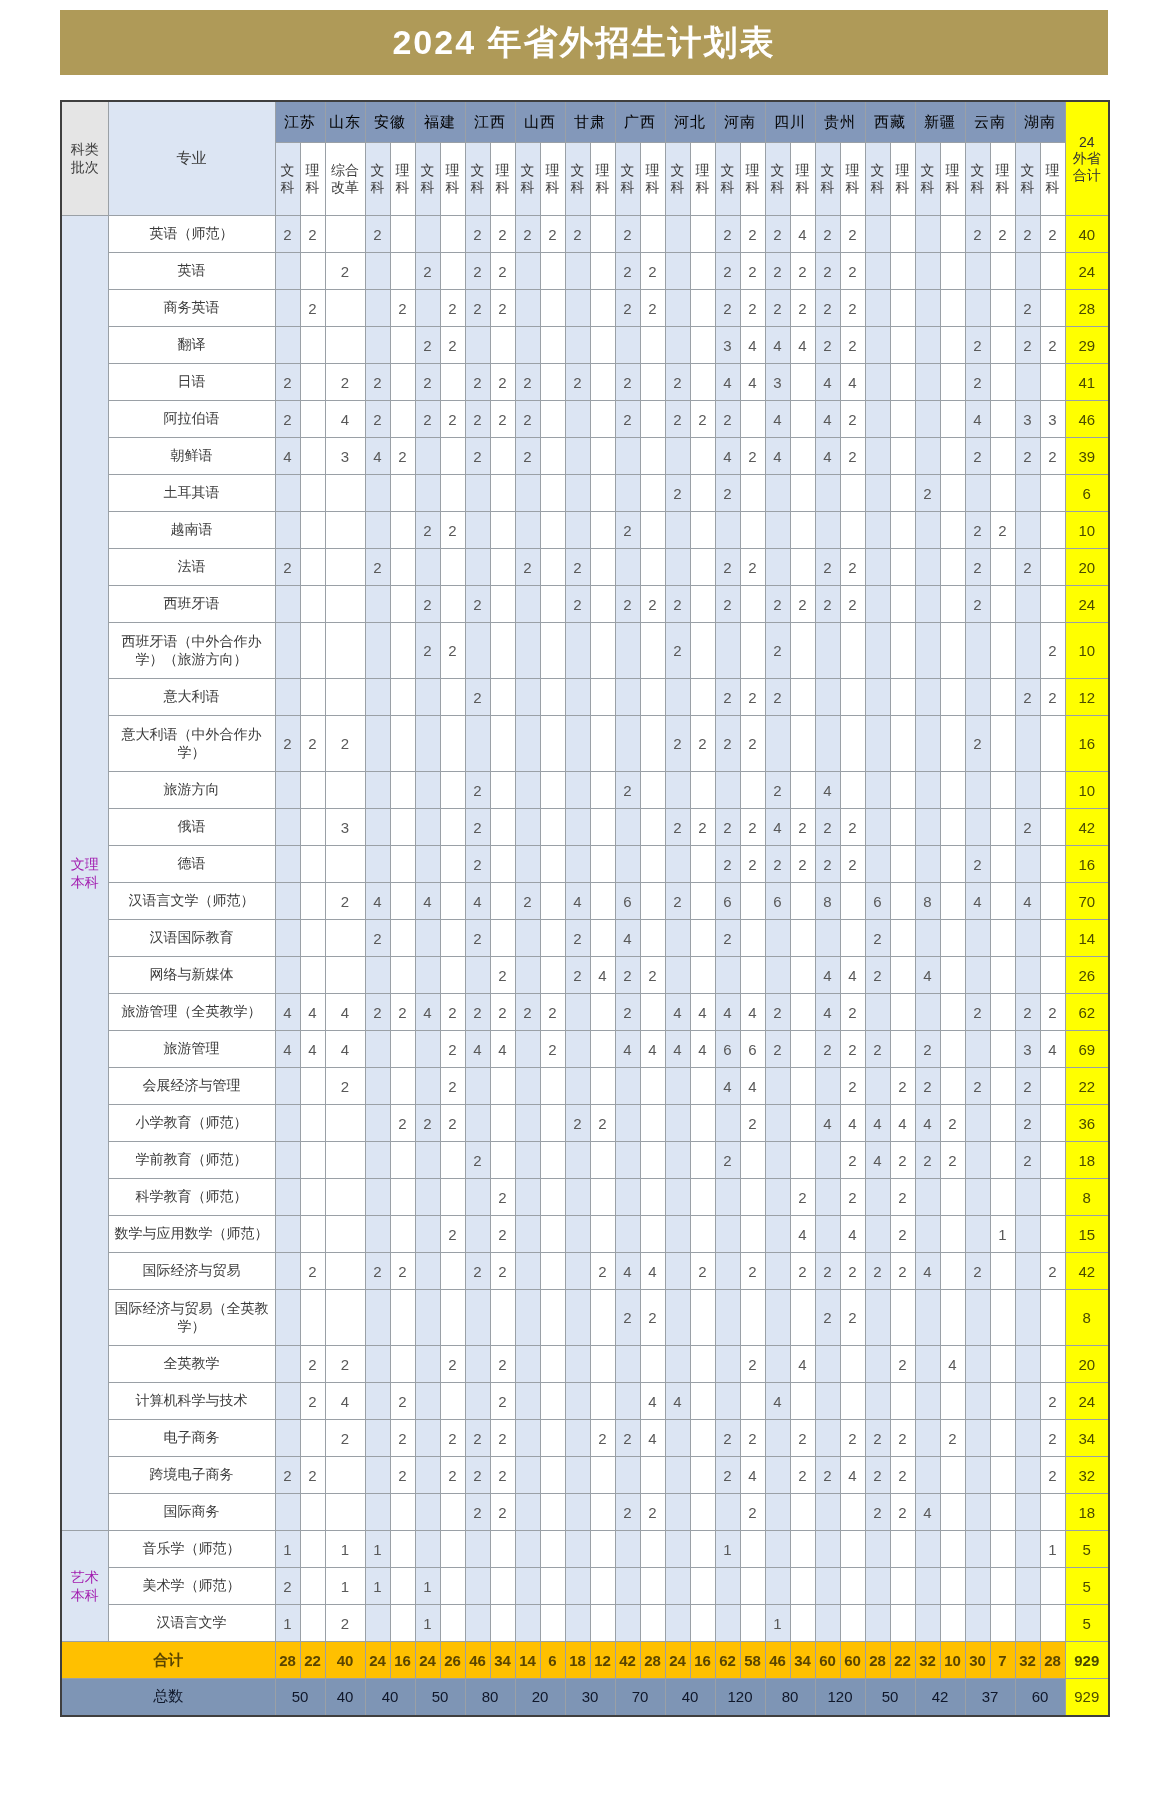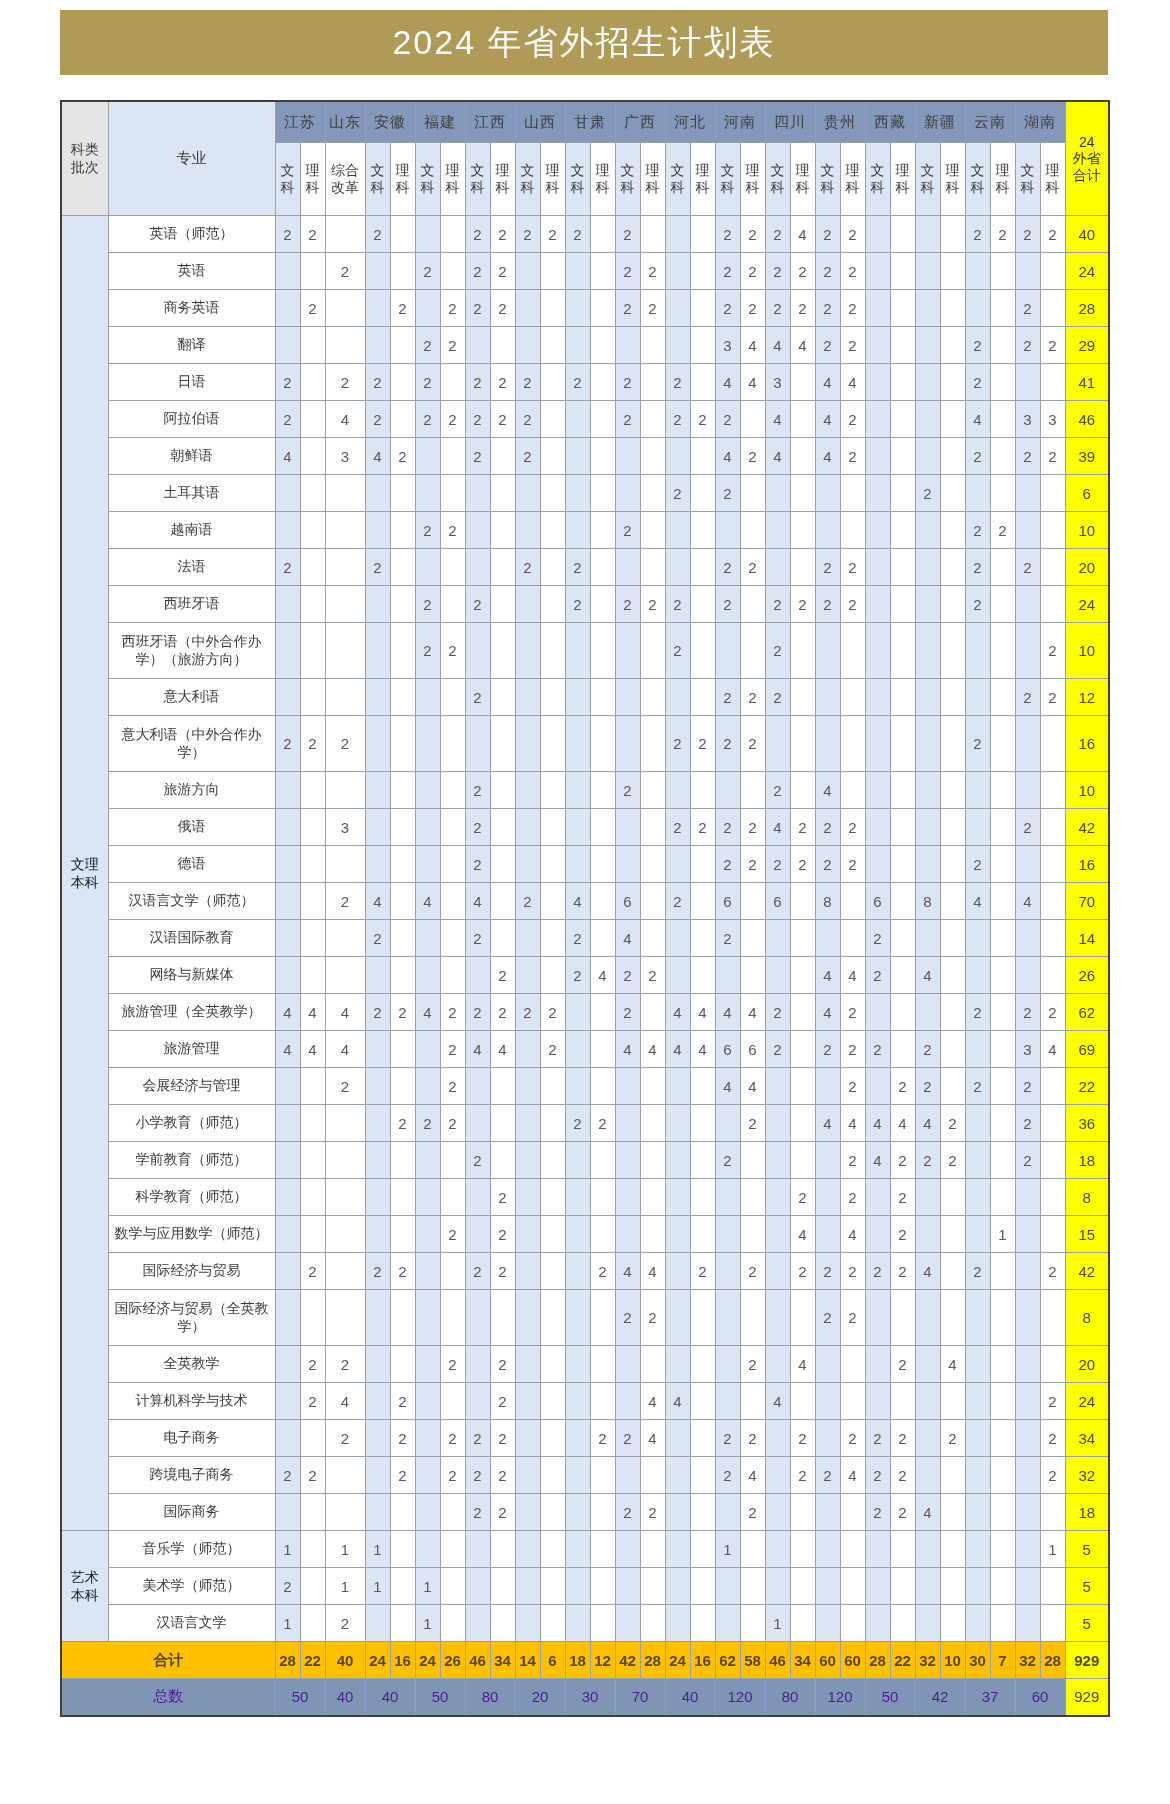--- a/index.html
+++ b/index.html
@@ -1,42 +1,42 @@
 <!DOCTYPE html>
 <html><head>
 <meta charset="utf-8">
 <style>
   html,body{margin:0;padding:0;background:#fff;}
   body{width:1170px;font-family:"Liberation Sans",sans-serif;-webkit-font-smoothing:antialiased;}
   .page{padding:10px 62px 30px 60px;}
   .title-bar{height:65px;background:#af9a58;display:flex;align-items:center;justify-content:center;
-    color:#fff;font-size:34px;font-weight:normal;letter-spacing:2px;}
+    color:#fff;font-size:34px;font-weight:bold;letter-spacing:2px;}
   table.plan{border-collapse:collapse;table-layout:fixed;width:1048px;margin-top:25px;}
   table.plan td,table.plan th{border:1px solid #9aa0a6;padding:0;text-align:center;vertical-align:middle;
     overflow:hidden;font-weight:normal;}
   table.plan{border:2px solid #3f3f3f;}
-  th.prov{background:#8398ba;color:#404040;font-size:15px;height:40px;font-weight:normal;letter-spacing:1px;margin-top:24px;}
+  th.prov{background:#8398ba;color:#000000;font-size:15px;height:40px;font-weight:normal;letter-spacing:1px;margin-top:24px;}
   th.corner{background:#e5e5e5;color:#3b3b3b;font-size:14px;white-space:pre-line;line-height:1.25;}
   th.majorhead{background:#dce5f3;color:#3b3b3b;font-size:15px;}
   th.sub{background:#fff;color:#3b3b3b;font-size:14px;height:72px;}
   th.sub.wen{background:#dce5f3;}
   th.sub div,th.totalhead div{white-space:pre-line;line-height:1.18;margin:0 auto;}
   th.totalhead{background:#ffff00;color:#333;font-size:14px;}
-  td.group{background:#dce5f3;color:#0f172a;font-size:14px;white-space:pre-line;line-height:1.3;}
+  td.group{background:#dce5f3;color:#a21caf;font-size:14px;white-space:pre-line;line-height:1.3;}
   td.major{background:#fff;color:#3b3b3b;font-size:14px;text-align:left;padding:2px 4px 2px 6px;line-height:1.25;}
   td.val{background:#fff;color:#595959;font-size:15px;}
   td.val.wen{background:#dce5f3;}
   td.rtotal{background:#ffff00;color:#4a4a00;font-size:15px;}
   tr.datarow{height:37px;}
   tr.tall{height:56px;}
   tr.sumrow{height:37px;}
   tr.sumrow td{background:#ffc000;color:#5a4500;font-size:15px;font-weight:bold;}
   tr.sumrow td.rtotal{background:#ffff00;color:#4a4a00;}
   tr.countrow{height:37px;}
-  tr.countrow td{background:#7e95b5;color:#4c1d95;font-size:15px;}
+  tr.countrow td{background:#7e95b5;color:#0f172a;font-size:15px;}
   tr.countrow td.rtotal{background:#ffff00;color:#4a4a00;}
   .note{margin-top:28px;font-family:"Liberation Serif","DejaVu Serif",serif;font-size:17px;color:#222;
     letter-spacing:1px;}
 </style>
 </head>
 <body>
 
 <div class="page">
   <div class="title-bar">2024 年省外招生计划表</div>
   <table class="plan">

